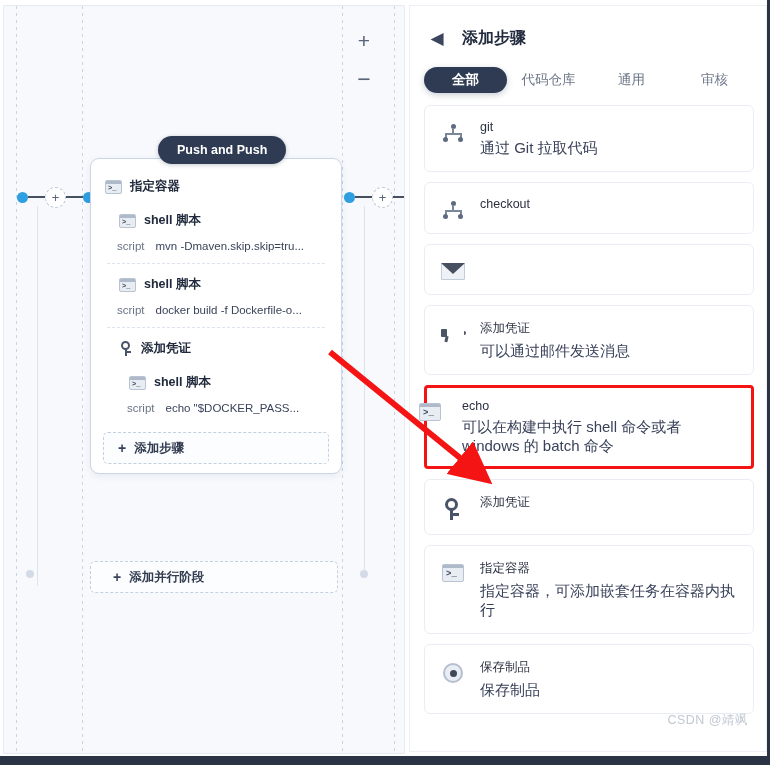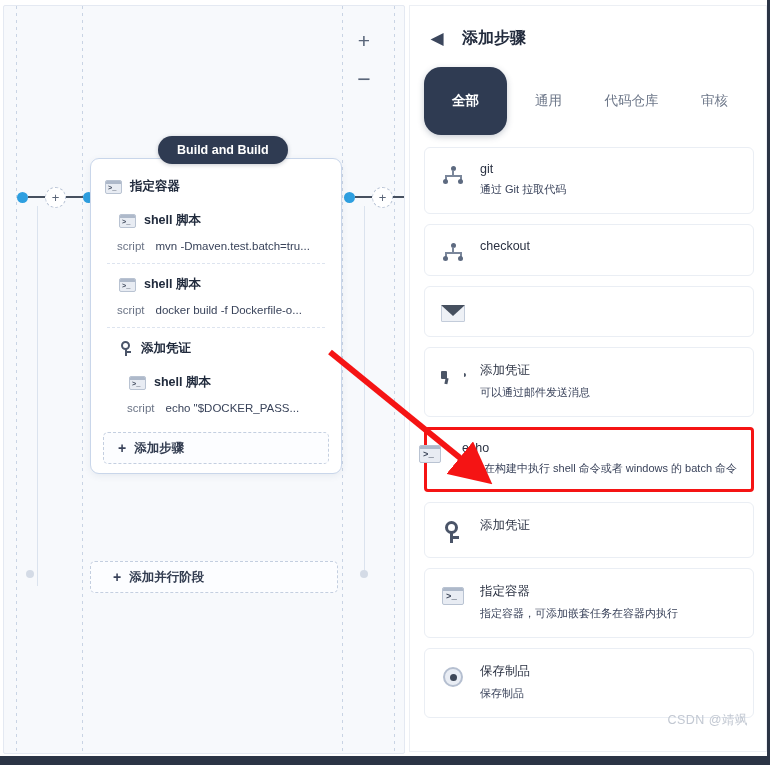--- a/index.html
+++ b/index.html
@@ -144,41 +144,41 @@
   .panel-head{display:flex;align-items:center;gap:16px;padding:22px 0 0 18px;}
   .back-arrow{
     width:18px;height:18px;position:relative;cursor:pointer;flex:0 0 auto;
     color:#3b465c;font-size:17px;line-height:18px;text-align:center;
   }
   .panel-title{font-size:16px;color:#222b3d;font-weight:bold;}
 
   .tabs{display:flex;align-items:center;margin-top:18px;padding:0 10px 0 14px;gap:0;}
   .tab{
     flex:1;text-align:center;font-size:13.5px;color:#6a7policy;color:#6d7789;
-    padding:25px 0;cursor:pointer;white-space:nowrap;
+    padding:4px 0;cursor:pointer;white-space:nowrap;
   }
   .tab.active{
     background:#2f3b52;color:#ffffff;border-radius:17px;font-weight:bold;
     box-shadow:0 2px 6px rgba(40,55,85,.25);max-width:86px;
   }
   .tab-wrap{flex:1;display:flex;justify-content:center;}
 
   .list{margin-top:12px;padding:0 12px 0 14px;}
   .item{
     display:flex;align-items:flex-start;gap:13px;
     border:1px solid #eaeef4;border-radius:6px;
     background:#ffffff;
     margin-bottom:10px;
     padding:14px 12px 14px 14px;
     min-height:44px;cursor:pointer;box-sizing:border-box;
   }
   .item-icon{width:28px;display:flex;align-items:center;justify-content:center;padding-top:4px;flex:0 0 auto;}
   .item-text{flex:1;min-width:0;}
   .item-name{font-size:12.5px;color:#2a3purple;color:#2a3142;margin-bottom:4px;}
-  .item-desc{font-size:11px;color:#3a4considerable;color:#39425a;line-height:19px;}
+  .item-desc{font-size:15px;color:#3a4considerable;color:#39425a;line-height:19px;}
 
   .item.highlight{border:3px solid #f51414;border-radius:4px;padding:11px 9px 11px 11px;}
   .item.highlight .item-icon{margin-left:-22px;margin-right:5px;}
 
   
   .git-ico{position:relative;width:20px;height:18px;flex:0 0 auto;}
   .git-ico i{position:absolute;display:block;background:#7b879b;}
   .git-ico .n{width:5px;height:5px;border-radius:50%;background:#5d6a80;}
   .git-ico .n1{left:7.5px;top:0;}
   .git-ico .n2{left:0;top:13px;}
@@ -258,36 +258,36 @@
         <span class="cdot"></span>
         <span class="cline" style="width:17px"></span>
         <span class="cplus">+</span>
         <span class="cline" style="width:17px"></span>
 
       </div>
       <div class="vline" style="left:360px;top:200px;height:368px"></div>
       <div class="small-dot" style="left:22px;top:564px"></div>
       <div class="small-dot" style="left:356px;top:564px"></div>
 
-      <div class="stage-title">Build and Build</div>
+      <div class="stage-title">Push and Push</div>
 
       <div class="stage">
 
         <div class="node-row">
           <span class="term-ico"></span>
           <span class="node-label">指定容器</span>
         </div>
 
         <div class="node-row indent">
           <span class="term-ico"></span>
           <span class="node-label">shell 脚本</span>
         </div>
         <div class="script-row">
           <span class="script-key">script</span>
-          <span class="script-val">mvn -Dmaven.test.batch=tru...</span>
+          <span class="script-val">mvn -Dmaven.skip.skip=tru...</span>
         </div>
         <div class="divider"></div>
 
         <div class="node-row indent">
           <span class="term-ico"></span>
           <span class="node-label">shell 脚本</span>
         </div>
         <div class="script-row">
           <span class="script-key">script</span>
           <span class="script-val">docker build -f Dockerfile-o...</span>
@@ -331,24 +331,24 @@
     <div class="panel-head">
       <span class="back-arrow">◀</span>
       <span class="panel-title">添加步骤</span>
     </div>
 
     <div class="tabs">
       <div class="tab-wrap">
           <div class="tab active">全部</div>
         </div>
       <div class="tab-wrap">
+          <div class="tab">代码仓库</div>
+        </div>
+      <div class="tab-wrap">
           <div class="tab">通用</div>
-        </div>
-      <div class="tab-wrap">
-          <div class="tab">代码仓库</div>
         </div>
       <div class="tab-wrap">
           <div class="tab">审核</div>
         </div>
     </div>
 
     <div class="list">
 
       <div class="item">
         <div class="item-icon">

